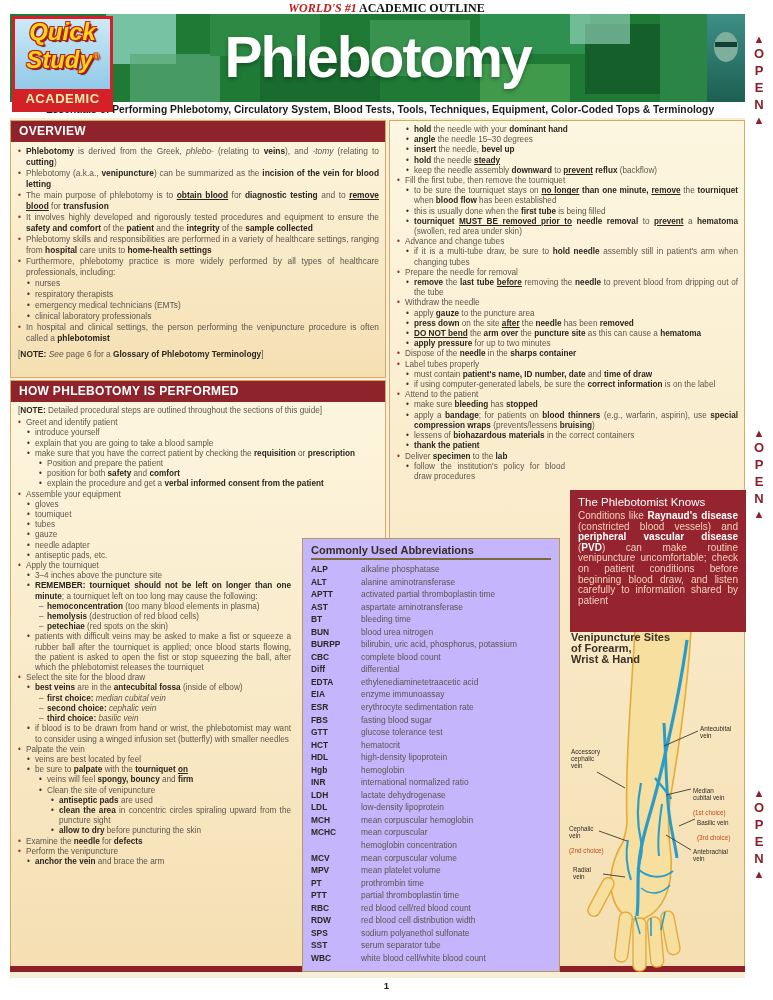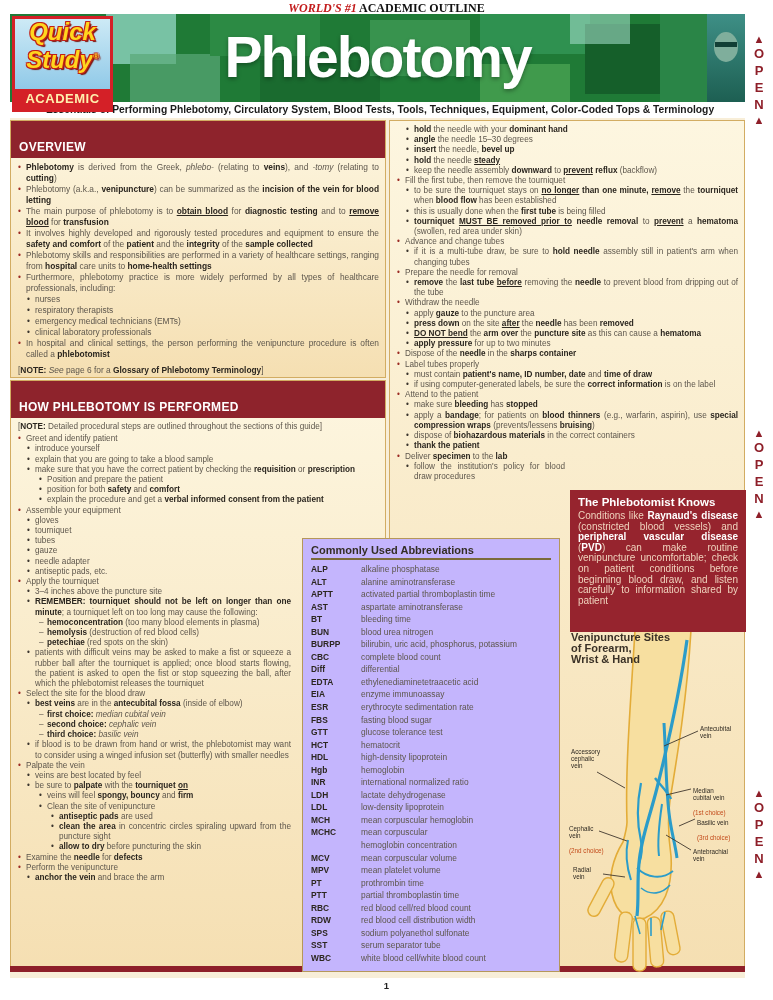--- a/index.html
+++ b/index.html
@@ -17,42 +17,42 @@
   #logo{top:16px;left:12px;width:95px;height:90px;border:3px solid #d42027;background:linear-gradient(180deg,#cdeaf6,#7fc0e4);z-index:6;}
   #logo .qs{font-style:italic;font-weight:bold;font-size:24px;line-height:25px;color:#ffd61e;text-align:center;margin-top:0;
     text-shadow:-1px -1px 0 #c22016,1px -1px 0 #c22016,-1px 1px 0 #c22016,1px 1px 0 #c22016,2px 2px 1px #7a130c;}
   #logo .reg{font-size:8px;vertical-align:super;}
   #logo .band{position:absolute;bottom:0;left:0;right:0;height:20px;background:#d42027;color:#ffefad;font-weight:bold;font-size:13px;text-align:center;line-height:20px;letter-spacing:.5px;}
   
   #subtitle{top:104px;left:0;width:760px;text-align:center;font-size:10.3px;font-weight:bold;color:#1b1b1b;}
   
   #content-bg{top:118px;left:10px;width:735px;height:860px;background:#f8eed8;}
   .colbox{position:absolute;border:1px solid #d2ac62;background:linear-gradient(180deg,#fdf6e0,#f5dfb2);box-sizing:border-box;}
-  .secbar{background:#8e232c;color:#fff;font-weight:bold;font-size:12px;padding:19px 8px 4px 8px;letter-spacing:.3px;}
+  .secbar{background:#8e232c;color:#fff;font-weight:bold;font-size:12px;padding:3px 8px 4px 8px;letter-spacing:.3px;}
   .boxpad{padding:4px 6px 4px 7px;}
   
   .li{display:flex;align-items:flex-start;font-size:8.2px;line-height:10.2px;color:#5d564c;}
   .li .mk{flex:0 0 8px;text-align:left;}
   .mk0{color:#9c2b24;}
   .mk1{color:#3c362e;}
   .mkd{color:#6b6258;}
   .li .tx{flex:1;text-align:justify;}
   .d1{margin-left:9px;}
   .d2{margin-left:21px;}
   .d3{margin-left:33px;}
   .s-b{font-weight:bold;color:#2b261f;}
   .s-i{font-style:italic;}
   .s-u{font-weight:bold;color:#2b261f;text-decoration:underline;}
   .ov .li{line-height:11px;font-size:8.4px;}
   .subhead{font-size:10.5px;font-weight:bold;color:#8a2a1e;border-bottom:1.5px solid #5d7d46;margin:3px 0 3px 0;padding-bottom:1px;}
   .wrapnarrow{margin-right:88px;}
   .tailnarrow{width:168px;}
   
   #pk{top:490px;left:570px;width:176px;height:142px;background:#96242e;padding:6px 8px;box-sizing:border-box;z-index:5;}
-  #pk .pkt{color:#fff;font-weight:bold;font-size:11.5px;margin-bottom:3px;}
+  #pk .pkt{color:#fff;font-weight:normal;font-size:11.5px;margin-bottom:3px;}
   #pk .pkb{color:#f0d4be;font-size:10px;line-height:10.6px;text-align:justify;}
   #pk .pkb .s-b{color:#ffffff;}
   
   #abbr{top:538px;left:302px;width:258px;height:434px;background:#c4b5fd;border:1px solid #b5975a;box-sizing:border-box;padding:5px 8px;z-index:4;}
   #abbr .ttl{font-size:11px;font-weight:bold;color:#332d24;border-bottom:2px solid #7a6a3a;padding-bottom:2px;margin-bottom:3px;}
   .abr-row{display:flex;font-size:8.4px;line-height:12.55px;color:#5d564c;}
   .abr-row .abr{flex:0 0 50px;font-weight:bold;color:#2b261f;}
   .abr-row .def{flex:1;white-space:pre-line;}
   
   #diagram{top:628px;left:567px;width:178px;height:344px;z-index:3;}
@@ -419,21 +419,21 @@
         <div class="li d1">
           <span class="mk mk1">•</span>
           <span class="tx"><span>make sure </span><span class="s-b">bleeding</span><span> has </span><span class="s-b">stopped</span></span>
         </div>
         <div class="li d1">
           <span class="mk mk1">•</span>
           <span class="tx"><span>apply a </span><span class="s-b">bandage</span><span>; for patients on </span><span class="s-b">blood thinners</span><span> (e.g., warfarin, aspirin), use </span><span class="s-b">special compression wraps</span><span> (prevents/lessens </span><span class="s-b">bruising</span><span>)</span></span>
         </div>
         <div class="li d1">
           <span class="mk mk1">•</span>
-          <span class="tx"><span>dispose of </span><span class="s-b">biohazardous materials</span><span> in the correct containers</span></span>
+          <span class="tx"><span>lessens of </span><span class="s-b">biohazardous materials</span><span> in the correct containers</span></span>
         </div>
         <div class="li d1">
           <span class="mk mk1">•</span>
           <span class="tx"><span class="s-b">thank the patient</span></span>
         </div>
       </div>
     <div class="tailnarrow">
         <div class="li d0">
           <span class="mk mk0">•</span>
           <span class="tx"><span>Deliver </span><span class="s-b">specimen</span><span> to the </span><span class="s-b">lab</span></span>

